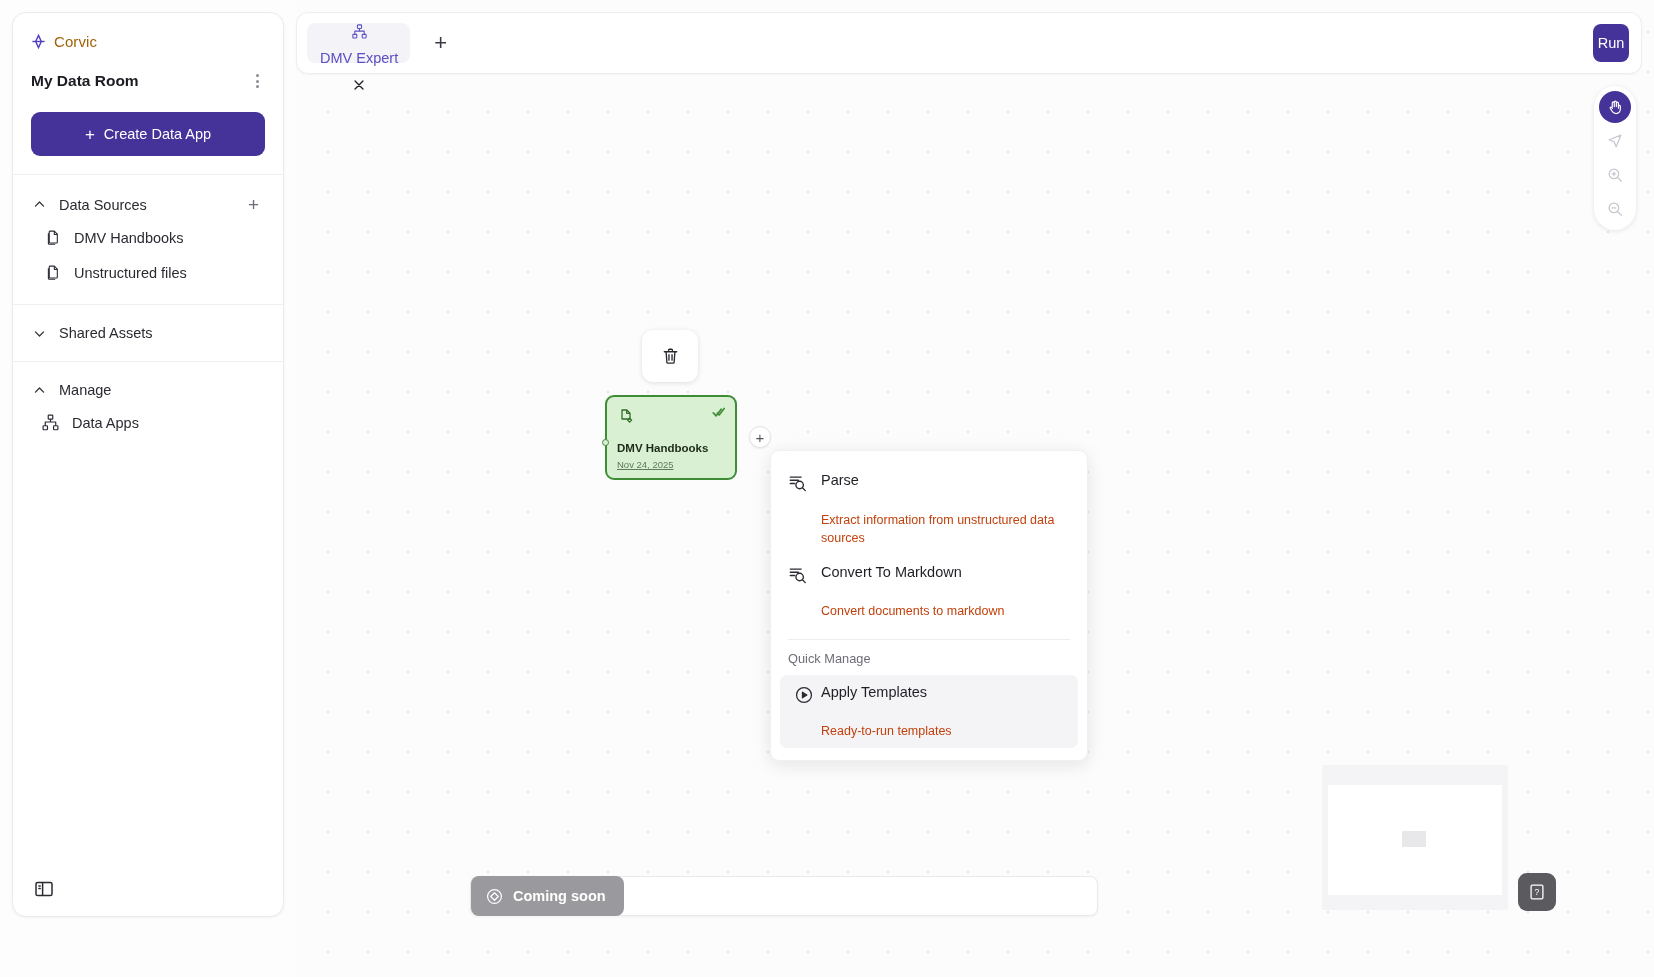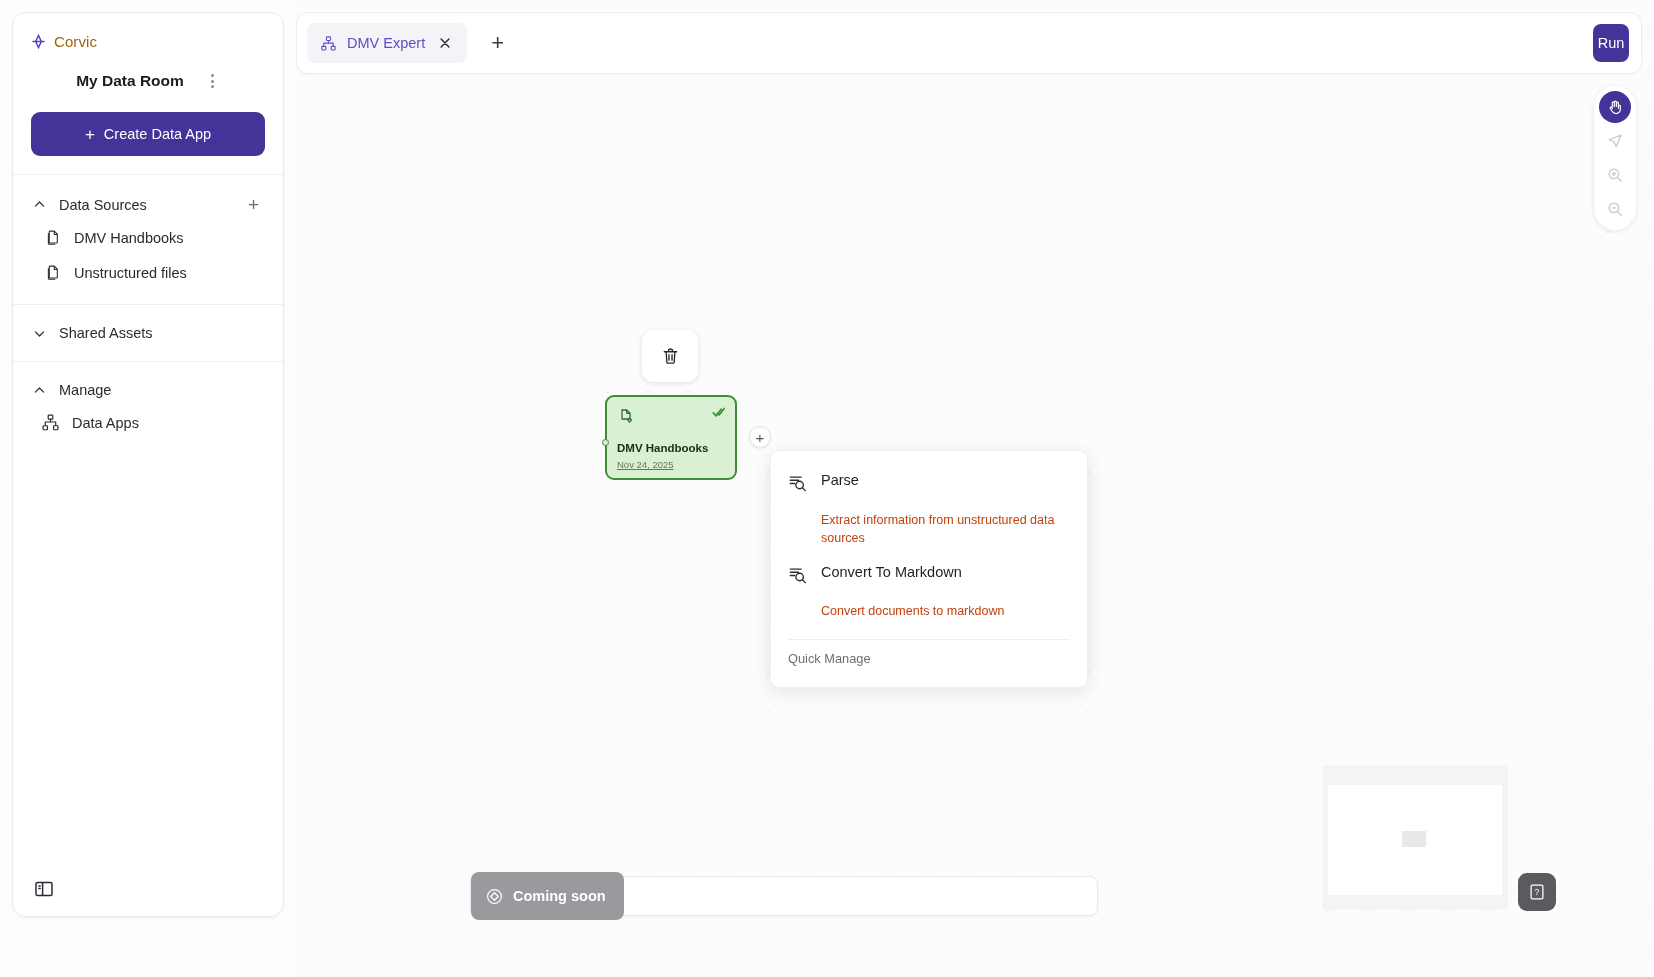--- a/index.html
+++ b/index.html
@@ -28,21 +28,21 @@
     background: #ffffff;
     border: 1px solid #eceaf1;
     border-radius: 14px;
     box-shadow: 0 1px 3px rgba(20,20,43,.05);
     display: flex; flex-direction: column;
     z-index: 5;
   }
   .sb-top { padding: 20px 18px 18px 18px; border-bottom: 1px solid #efeef3; }
   .brand { display: flex; align-items: center; gap: 8px; margin-bottom: 20px; }
   .brand-name { color: #a16207; font-size: 15px; letter-spacing: .1px; }
-  .room-row { display: flex; align-items: center; justify-content: center; margin-bottom: 20px; gap: 21px; }
+  .room-row { display: flex; align-items: center; justify-content: space-between; margin-bottom: 20px; gap: 21px; }
   .room-title { font-size: 15.5px; font-weight: 700; color: #1b1b22; }
   .kebab { display:flex; flex-direction:column; gap:2.5px; align-items:center; padding: 4px 6px; cursor:pointer; }
   .kebab i { width:3px; height:3px; border-radius:50%; background:#8b8a93; display:block; }
   .create-btn {
     width: 100%; height: 44px;
     background: #453399; color: #fff;
     border: none; border-radius: 9px;
     font-size: 14.5px; font-family: inherit;
     display: flex; align-items: center; justify-content: center; gap: 9px;
     cursor: pointer;
@@ -71,21 +71,21 @@
     position: absolute; left: 296px; top: 12px; right: 12px; height: 62px;
     background: #ffffff; border: 1px solid #eeedf2;
     border-radius: 12px;
     display: flex; align-items: center; padding: 0 12px 0 10px;
     z-index: 6;
     box-shadow: 0 1px 2px rgba(20,20,43,.04);
   }
   .tab {
     display: flex; align-items: center; gap: 10px;
     height: 40px; padding: 0 12px 0 13px;
-    background: #f4f3f7; border-radius: 8px; cursor: pointer;
+    background: #f4f3f7; border-radius: 8px; cursor: pointer; flex-direction: column;
   }
   .tab-label { font-size: 14.5px; color: #5a4fc4; }
   .tab-close { color: #26262c; font-size: 15px; line-height:1; padding: 2px 3px; cursor:pointer; display:flex; }
   .tab-add { font-size: 22px; color: #3a3a44; font-weight: 300; margin-left: 18px; cursor:pointer; line-height:1; padding: 2px 6px;}
   .run-btn {
     margin-left: auto; width: 36px; height: 38px;
     background: #453399; color: #fff; border: none; border-radius: 8px;
     font-size: 14.5px; font-family: inherit; cursor: pointer;
   }
 
@@ -161,21 +161,21 @@
     display: flex; align-items: center; z-index: 7;
     box-shadow: 0 1px 3px rgba(20,20,43,.05);
   }
   .prompt input {
     flex: 1; border: none; outline: none; background: transparent;
     padding: 0 14px; font-size: 14.5px; color: #2a2a32; font-family: inherit;
   }
   .prompt input::placeholder { color: #b9b8c1; }
   .coming {
     display: flex; align-items: center; gap: 9px;
-    height: 48px; padding: 0 18px 0 14px;
+    height: 40px; padding: 0 18px 0 14px;
     background: #9a9a9e; color: #fff; border-radius: 8px;
     font-size: 14.5px; font-weight: 700; cursor: not-allowed;
     border: none; font-family: inherit;
   }
 
   
   .minimap {
     position: absolute; left: 1322px; top: 765px;
     width: 186px; height: 145px;
     background: #f4f4f6; border-radius: 2px; z-index: 4;
@@ -411,20 +411,32 @@
       </span>
       <div>
         <div class="ctx-title">Convert To Markdown</div>
         <div class="ctx-sub">Convert documents to markdown</div>
       </div>
     </div>
 
     <div class="ctx-div"></div>
     <div class="ctx-group">Quick Manage</div>
 
+    <div class="ctx-item highlight">
+      <span class="ctx-ico" style="padding-left:6px;">
+        <svg width="20" height="20" viewBox="0 0 22 22" fill="none" stroke="#2b2b33" stroke-width="1.4" stroke-linejoin="round">
+          <circle cx="11" cy="11" r="8.2"></circle>
+            <path d="M9.3 7.9 L14.2 11 L9.3 14.1 Z" fill="#2b2b33"></path>
+        </svg>
+      </span>
+      <div>
+        <div class="ctx-title">Apply Templates</div>
+        <div class="ctx-sub">Ready-to-run templates</div>
+      </div>
+    </div>
   </div>
 
   <div class="prompt">
     <button class="coming">
       <span>
         <svg width="19" height="19" viewBox="0 0 22 22" fill="none" stroke="#ffffff" stroke-width="1.4" stroke-linejoin="round">
           <circle cx="11" cy="11" r="8"></circle>
             <path d="M11 6.6 L15.4 11 L11 15.4 L6.6 11 Z"></path>
         </svg>
       </span>

